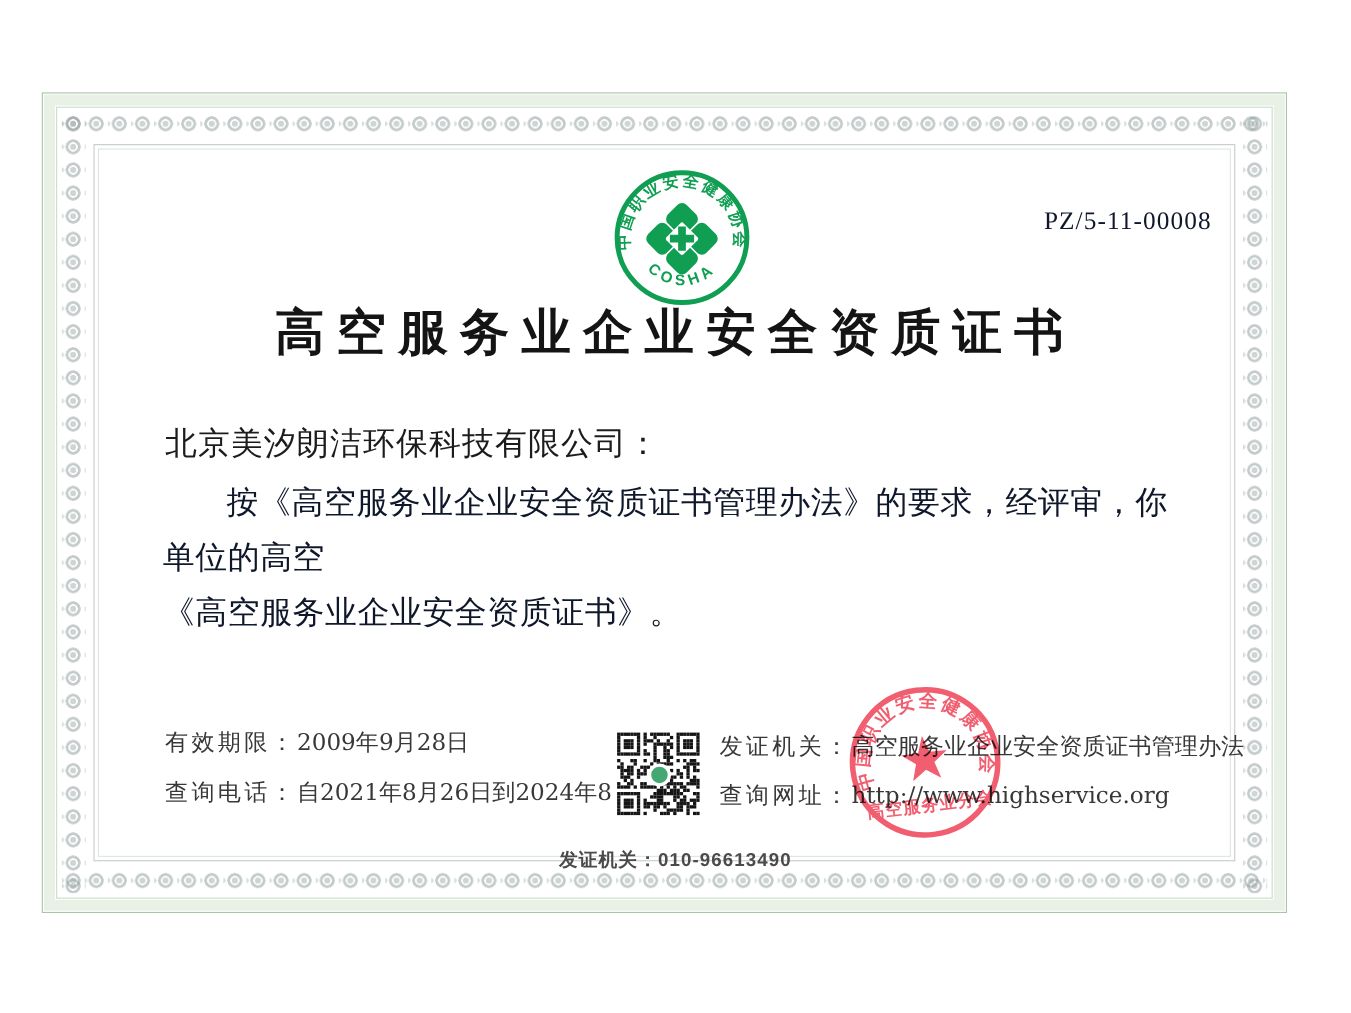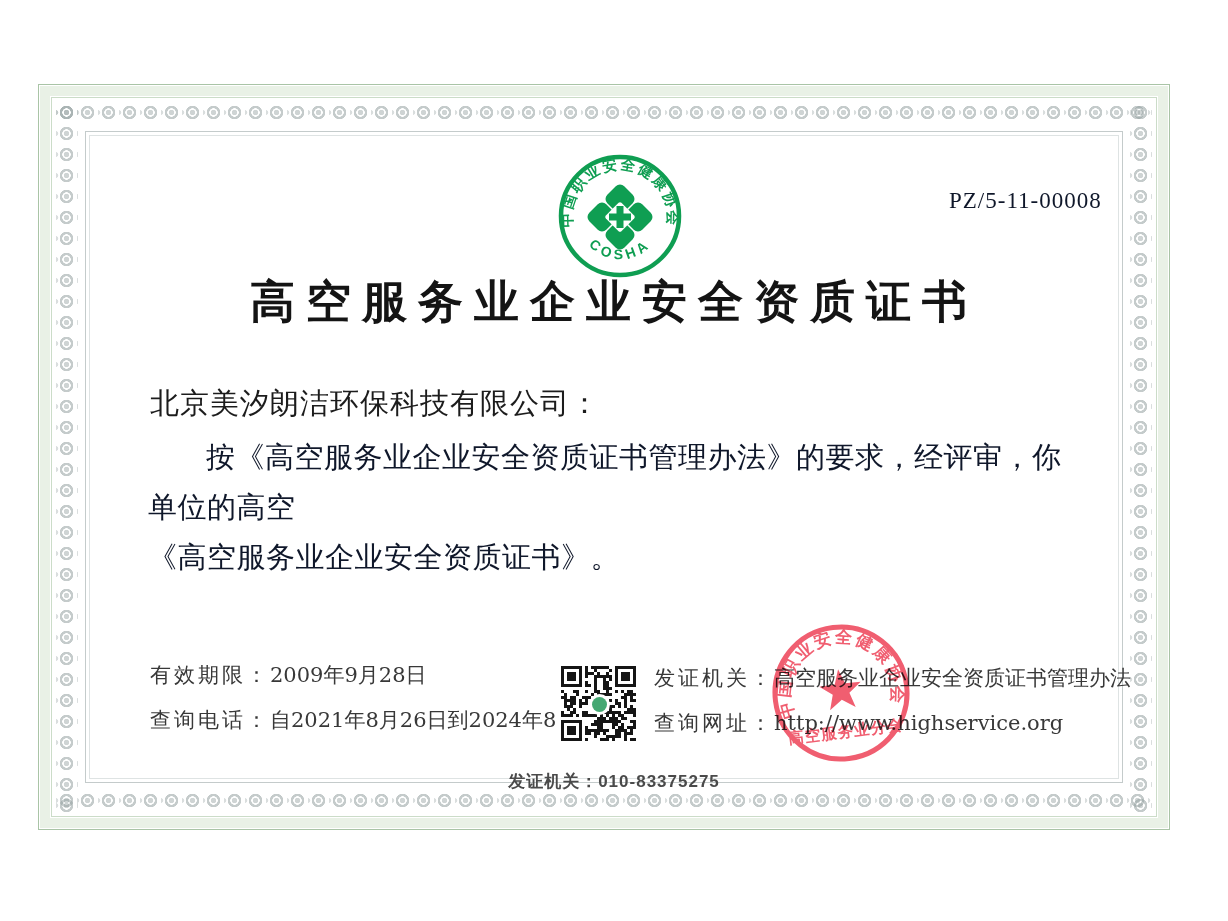--- a/index.html
+++ b/index.html
@@ -431,21 +431,21 @@
   </div>
 
   <div id="issuer" class="kai">
     <span class="lbl">发证机关：</span><span>高空服务业企业安全资质证书管理办法</span>
   </div>
   <div id="website" class="kai">
     <span class="lbl">查询网址：</span><span>http://www.highservice.org</span>
   </div>
 
   <div id="phone">
-    <span>发证机关：</span><span>010-83375275</span>
+    <span>发证机关：</span><span>010-96613490</span>
   </div>
 
   <svg id="seal" width="144" height="144" viewBox="0 0 144 144">
     <circle cx="72" cy="72" r="66" fill="none" stroke="#ee4257" stroke-width="5"></circle>
     <path id="sealTopArc" d="M 23.5 88.5 A 51 51 0 1 1 120.5 88.5" fill="none"></path>
     <text font-size="17" font-weight="bold" fill="#ee4257" letter-spacing="2.5" style="font-family:'Liberation Sans',sans-serif">
       <textPath href="#sealTopArc" startOffset="50%" text-anchor="middle">中国职业安全健康协会</textPath>
     </text>
     <path fill="#ee4257" transform="translate(72,70)" d="M0,-22 L5.2,-7.1 L20.9,-6.8 L8.4,2.7 L12.9,17.8 L0,8.8 L-12.9,17.8 L-8.4,2.7 L-20.9,-6.8 L-5.2,-7.1 Z"></path>
     <text x="72" y="116" text-anchor="middle" font-size="15.5" font-weight="bold" fill="#ee4257" letter-spacing="1" style="font-family:'Liberation Sans',sans-serif">高空服务业分会</text>

